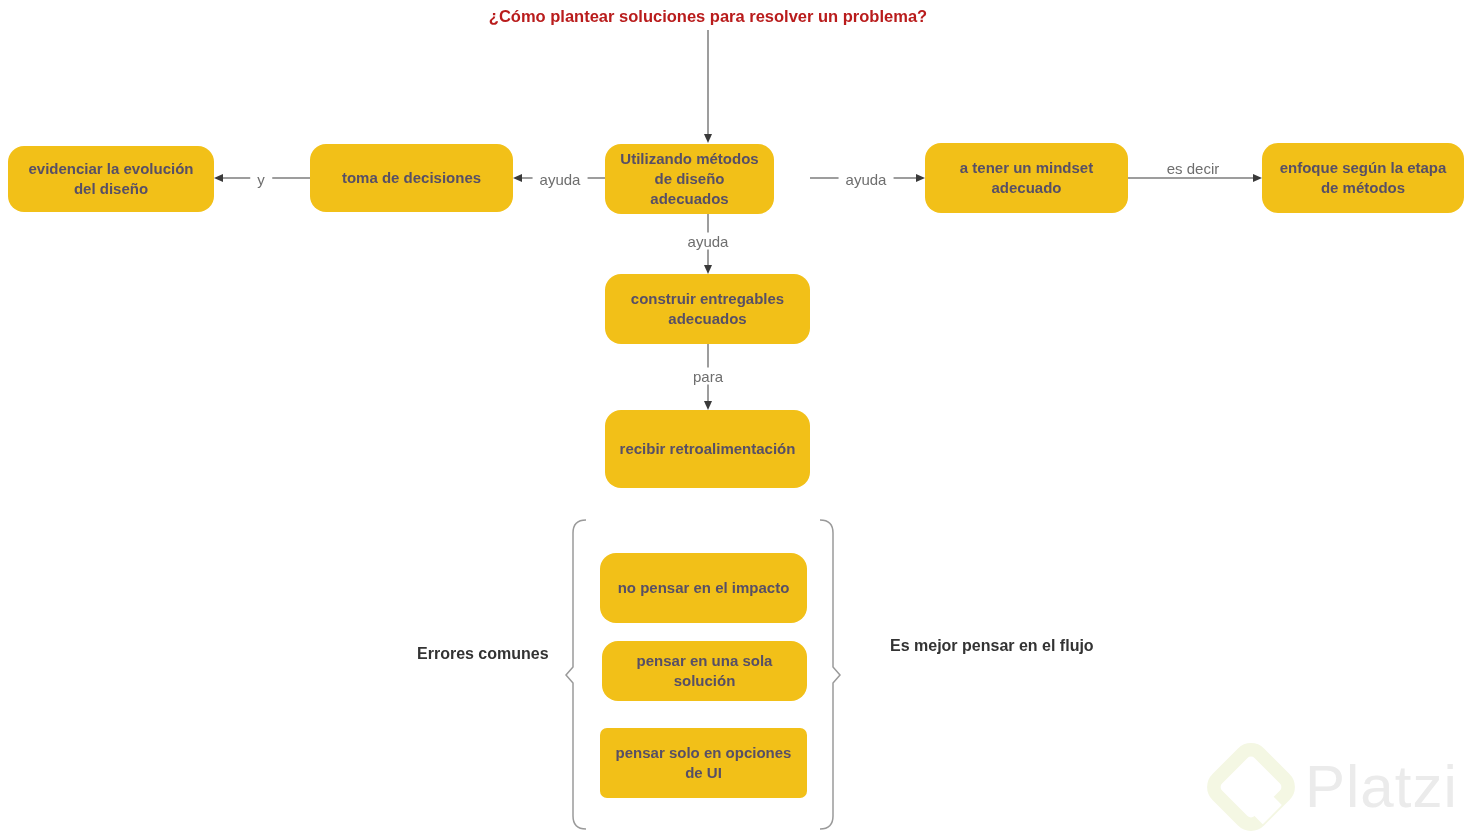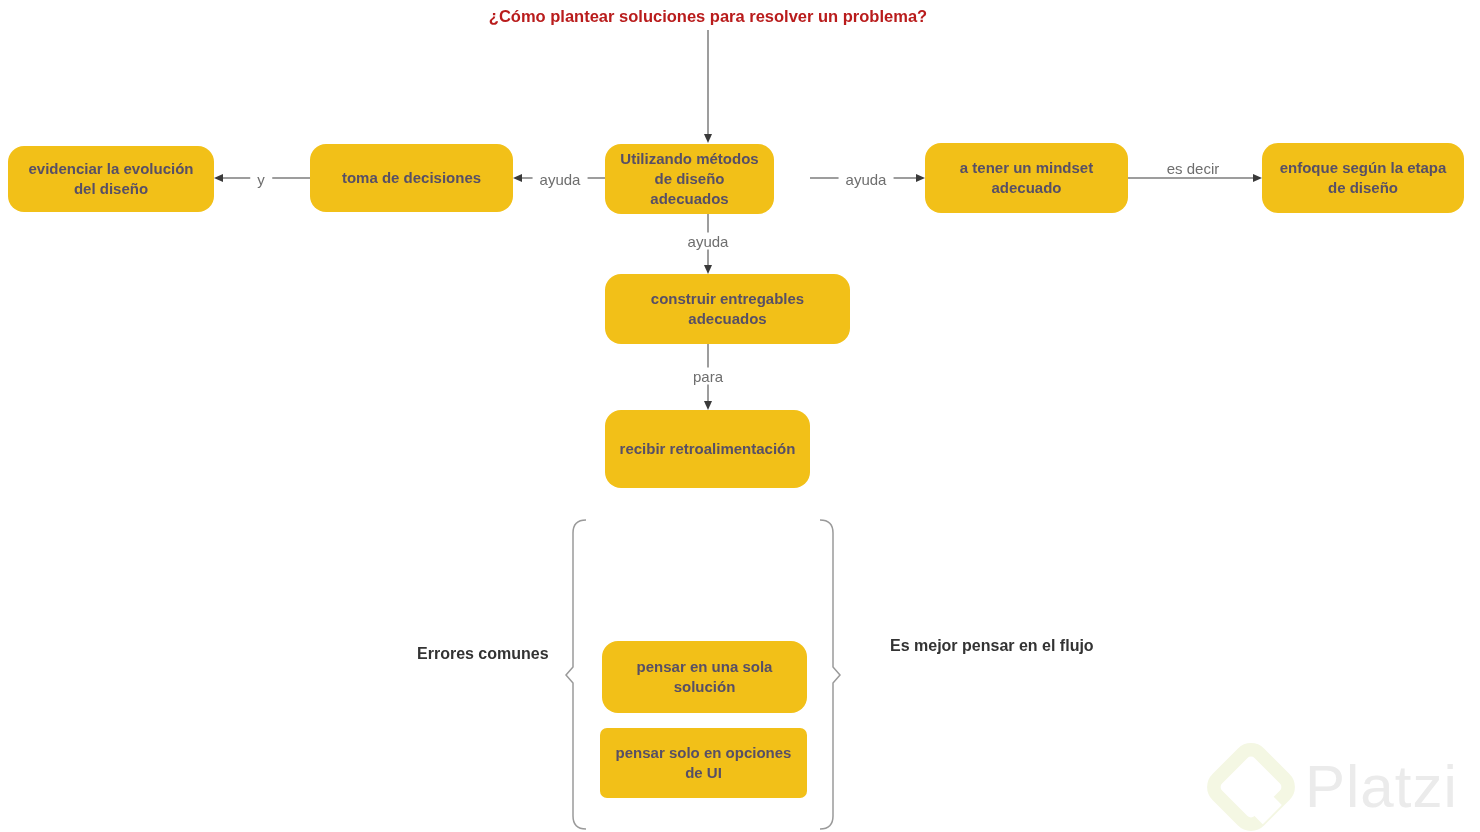--- a/index.html
+++ b/index.html
@@ -29,24 +29,24 @@
     font-size:15px;line-height:1.35;
     border-radius:16px;
     padding:0 13px;
     box-sizing:border-box;
   }
   #n-evolucion   {left:8px;   top:146px; width:206px; height:66px;}
   #n-toma        {left:310px; top:144px; width:203px; height:68px;}
   #n-metodos     {left:605px; top:144px; width:169px; height:70px;}
   #n-mindset     {left:925px; top:143px; width:203px; height:70px;}
   #n-enfoque     {left:1262px;top:143px; width:202px; height:70px;}
-  #n-entregables {left:605px; top:274px; width:245px; height:70px;}
+  #n-entregables {left:605px; top:274px; width:205px; height:70px;}
   #n-retro       {left:605px; top:410px; width:205px; height:78px;}
   #n-error1      {left:600px; top:553px; width:207px; height:70px;}
-  #n-error2      {left:602px; top:641px; width:205px; height:72px;}
+  #n-error2      {left:602px; top:641px; width:205px; height:60px;}
   #n-error3      {left:600px; top:728px; width:207px; height:70px;border-radius:7px;}
   .edge-label{
     position:absolute;transform:translate(-50%,-50%);
     background:#ffffff;
     color:#6e6e6e;font-size:15px;
     padding:0 7px;white-space:nowrap;
   }
   #lbl-y          {left:261px; top:179px;}
   #lbl-ayuda-left {left:560px; top:179px;}
   #lbl-ayuda-right{left:866px; top:179px;}
@@ -111,30 +111,33 @@
   <div class="node" id="n-toma">
     <span>toma de decisiones</span>
   </div>
   <div class="node" id="n-metodos">
     <span>Utilizando métodos de diseño adecuados</span>
   </div>
   <div class="node" id="n-mindset">
     <span>a tener un mindset adecuado</span>
   </div>
   <div class="node" id="n-enfoque">
-    <span>enfoque según la etapa de diseño</span>
+    <span>enfoque según la etapa de métodos</span>
   </div>
 
   <div class="node" id="n-entregables">
     <span>construir entregables adecuados</span>
   </div>
   <div class="node" id="n-retro">
     <span>recibir retroalimentación</span>
   </div>
 
+  <div class="node" id="n-error1">
+    <span>no pensar en el impacto</span>
+  </div>
   <div class="node" id="n-error2">
     <span>pensar en una sola solución</span>
   </div>
   <div class="node" id="n-error3">
     <span>pensar solo en opciones de UI</span>
   </div>
 
   <span class="edge-label" id="lbl-y">y</span>
   <span class="edge-label" id="lbl-ayuda-left">ayuda</span>
   <span class="edge-label" id="lbl-ayuda-right">ayuda</span>

